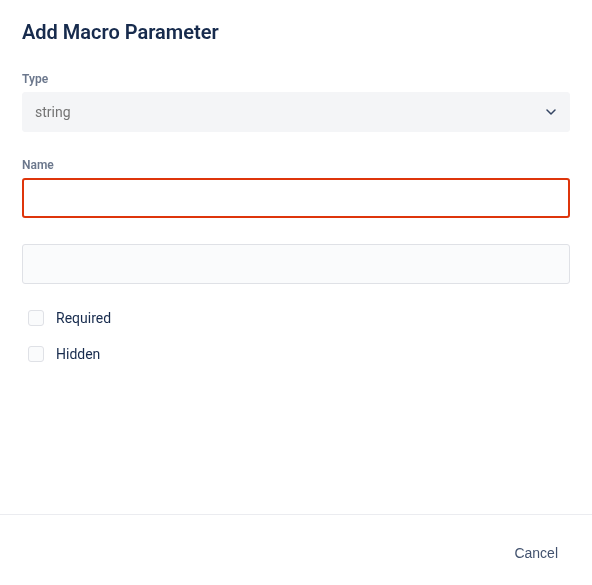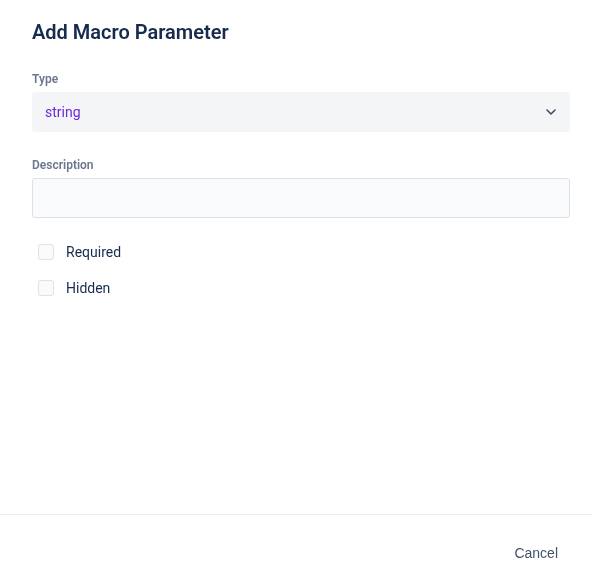--- a/index.html
+++ b/index.html
@@ -9,21 +9,21 @@
     }
     body {
       font-family: -apple-system, BlinkMacSystemFont, "Segoe UI", Roboto, Helvetica, Arial, sans-serif;
       background: #ffffff;
       width: 592px;
       height: 585px;
       position: relative;
       color: #172B4D;
     }
     .dialog {
-      padding: 20px 22px 0 32px;
+      padding: 20px 22px 0 22px;
     }
     .dialog-title {
       font-size: 20px;
       font-weight: 600;
       color: #172B4D;
       margin-bottom: 28px;
     }
     .field {
       margin-bottom: 26px;
     }
@@ -41,21 +41,21 @@
       border: 1px solid #F4F5F7;
       border-radius: 3px;
       height: 40px;
       display: flex;
       align-items: center;
       padding: 0 12px;
       cursor: pointer;
     }
     .select-value {
       font-size: 14px;
-      color: #6d28d9;
+      color: #737373;
       flex: 1;
     }
     .chevron-icon {
       width: 12px;
       height: 12px;
       display: flex;
       align-items: center;
       justify-content: center;
     }
     .text-input {
@@ -136,23 +136,26 @@
     <div class="select-wrapper">
       <span class="select-value">string</span>
       <span class="chevron-icon">
         <svg width="10" height="6" viewBox="0 0 10 6" fill="none">
           <path d="M1 1L5 5L9 1" stroke="#344563" stroke-width="1.5" stroke-linecap="round" stroke-linejoin="round"></path>
         </svg>
       </span>
     </div>
   </div>
 
+  <div class="field">
+    <label class="field-label">Name</label>
+    <input type="text" class="text-input error" value="" style="">
+  </div>
 
   <div class="field">
-    <label class="field-label">Description</label>
     <input type="text" class="text-input" value="" style="">
   </div>
 
   <div class="checkbox-row">
     <span class="checkbox-box"></span>
     <span class="checkbox-label">Required</span>
   </div>
 
   <div class="checkbox-row">
     <span class="checkbox-box"></span>

